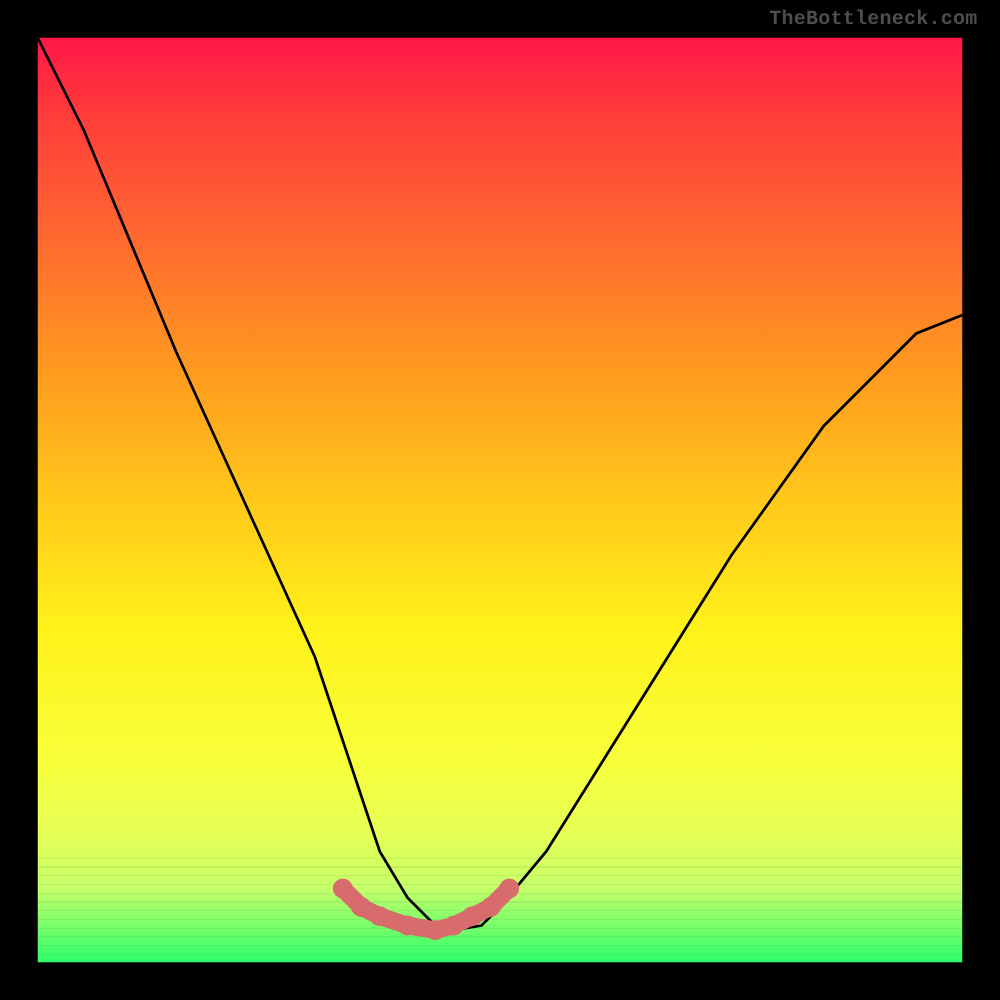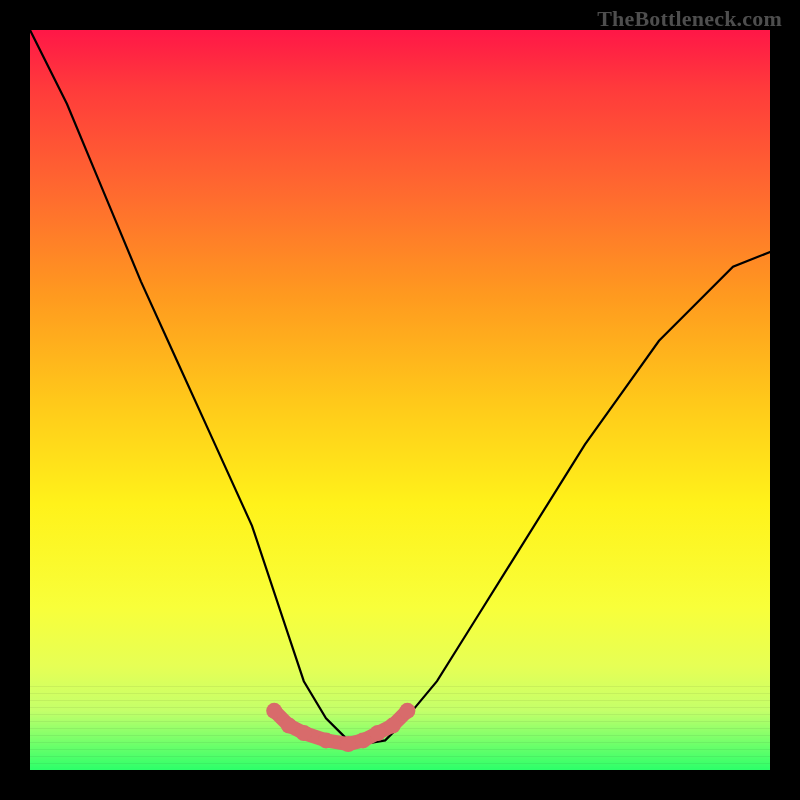--- a/index.html
+++ b/index.html
@@ -62,22 +62,22 @@
   svg.curve {
     position: absolute;
     inset: 0;
     width: 100%;
     height: 100%;
   }
   .watermark {
     position: absolute;
     top: 6px;
     right: 18px;
-    font-family: Liberation Serif, serif;
-    font-size: 22px;
+    font-family: Liberation Mono, monospace;
+    font-size: 16px;
     font-weight: 600;
     color: #4e4e4e;
     letter-spacing: 0.2px;
   }
 </style>
 </head>
 <body>
 
 <div class="frame">
   <div class="plot-area">

